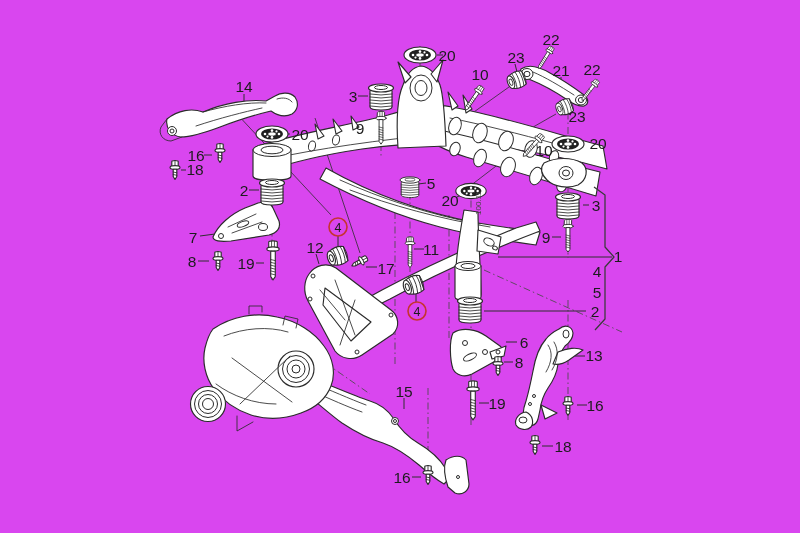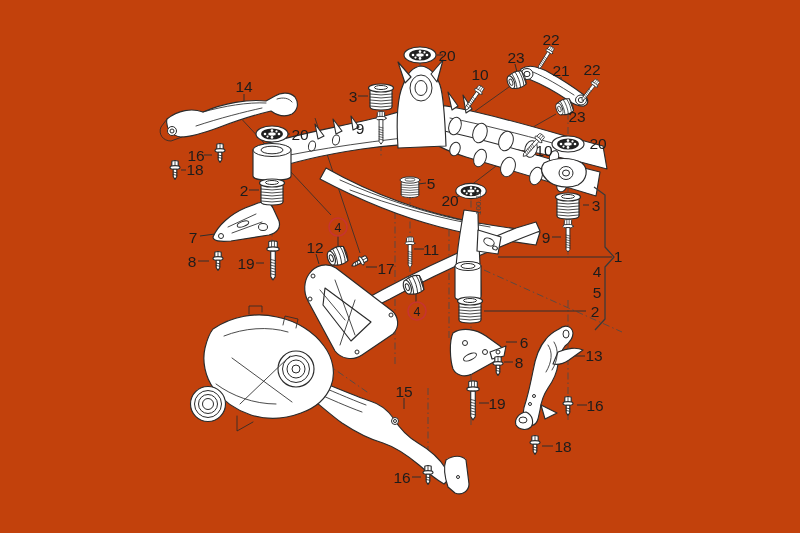--- a/index.html
+++ b/index.html
@@ -1,16 +1,16 @@
 <!DOCTYPE html>
 <html><head>
 <meta charset="utf-8">
 <style>
   html,body{margin:0;padding:0;background:#fff;}
-  .stage{position:relative;width:800px;height:533px;background:#c2410c;overflow:hidden;
+  .stage{position:relative;width:800px;height:533px;background:#d946ef;overflow:hidden;
          font-family:"Liberation Sans",sans-serif;}
   .stage svg{position:absolute;left:0;top:0;}
   .part{fill:#ffffff;stroke:#2b2b2b;stroke-width:1.15;stroke-linejoin:round;stroke-linecap:round;}
   .detail{fill:none;stroke:#2b2b2b;stroke-width:.85;stroke-linecap:round;}
   .hole{fill:#ffffff;stroke:#2b2b2b;stroke-width:1;}
   .dark{fill:#1f1f1f;stroke:none;}
   .wdot{fill:#ffffff;stroke:none;}
   .cl{stroke:#4a4a4a;stroke-width:.85;fill:none;stroke-dasharray:7 3 1.5 3;}
   .ld{stroke:#2e2e2e;stroke-width:1;fill:none;}
   .thin{stroke:#2e2e2e;stroke-width:.8;fill:none;}

